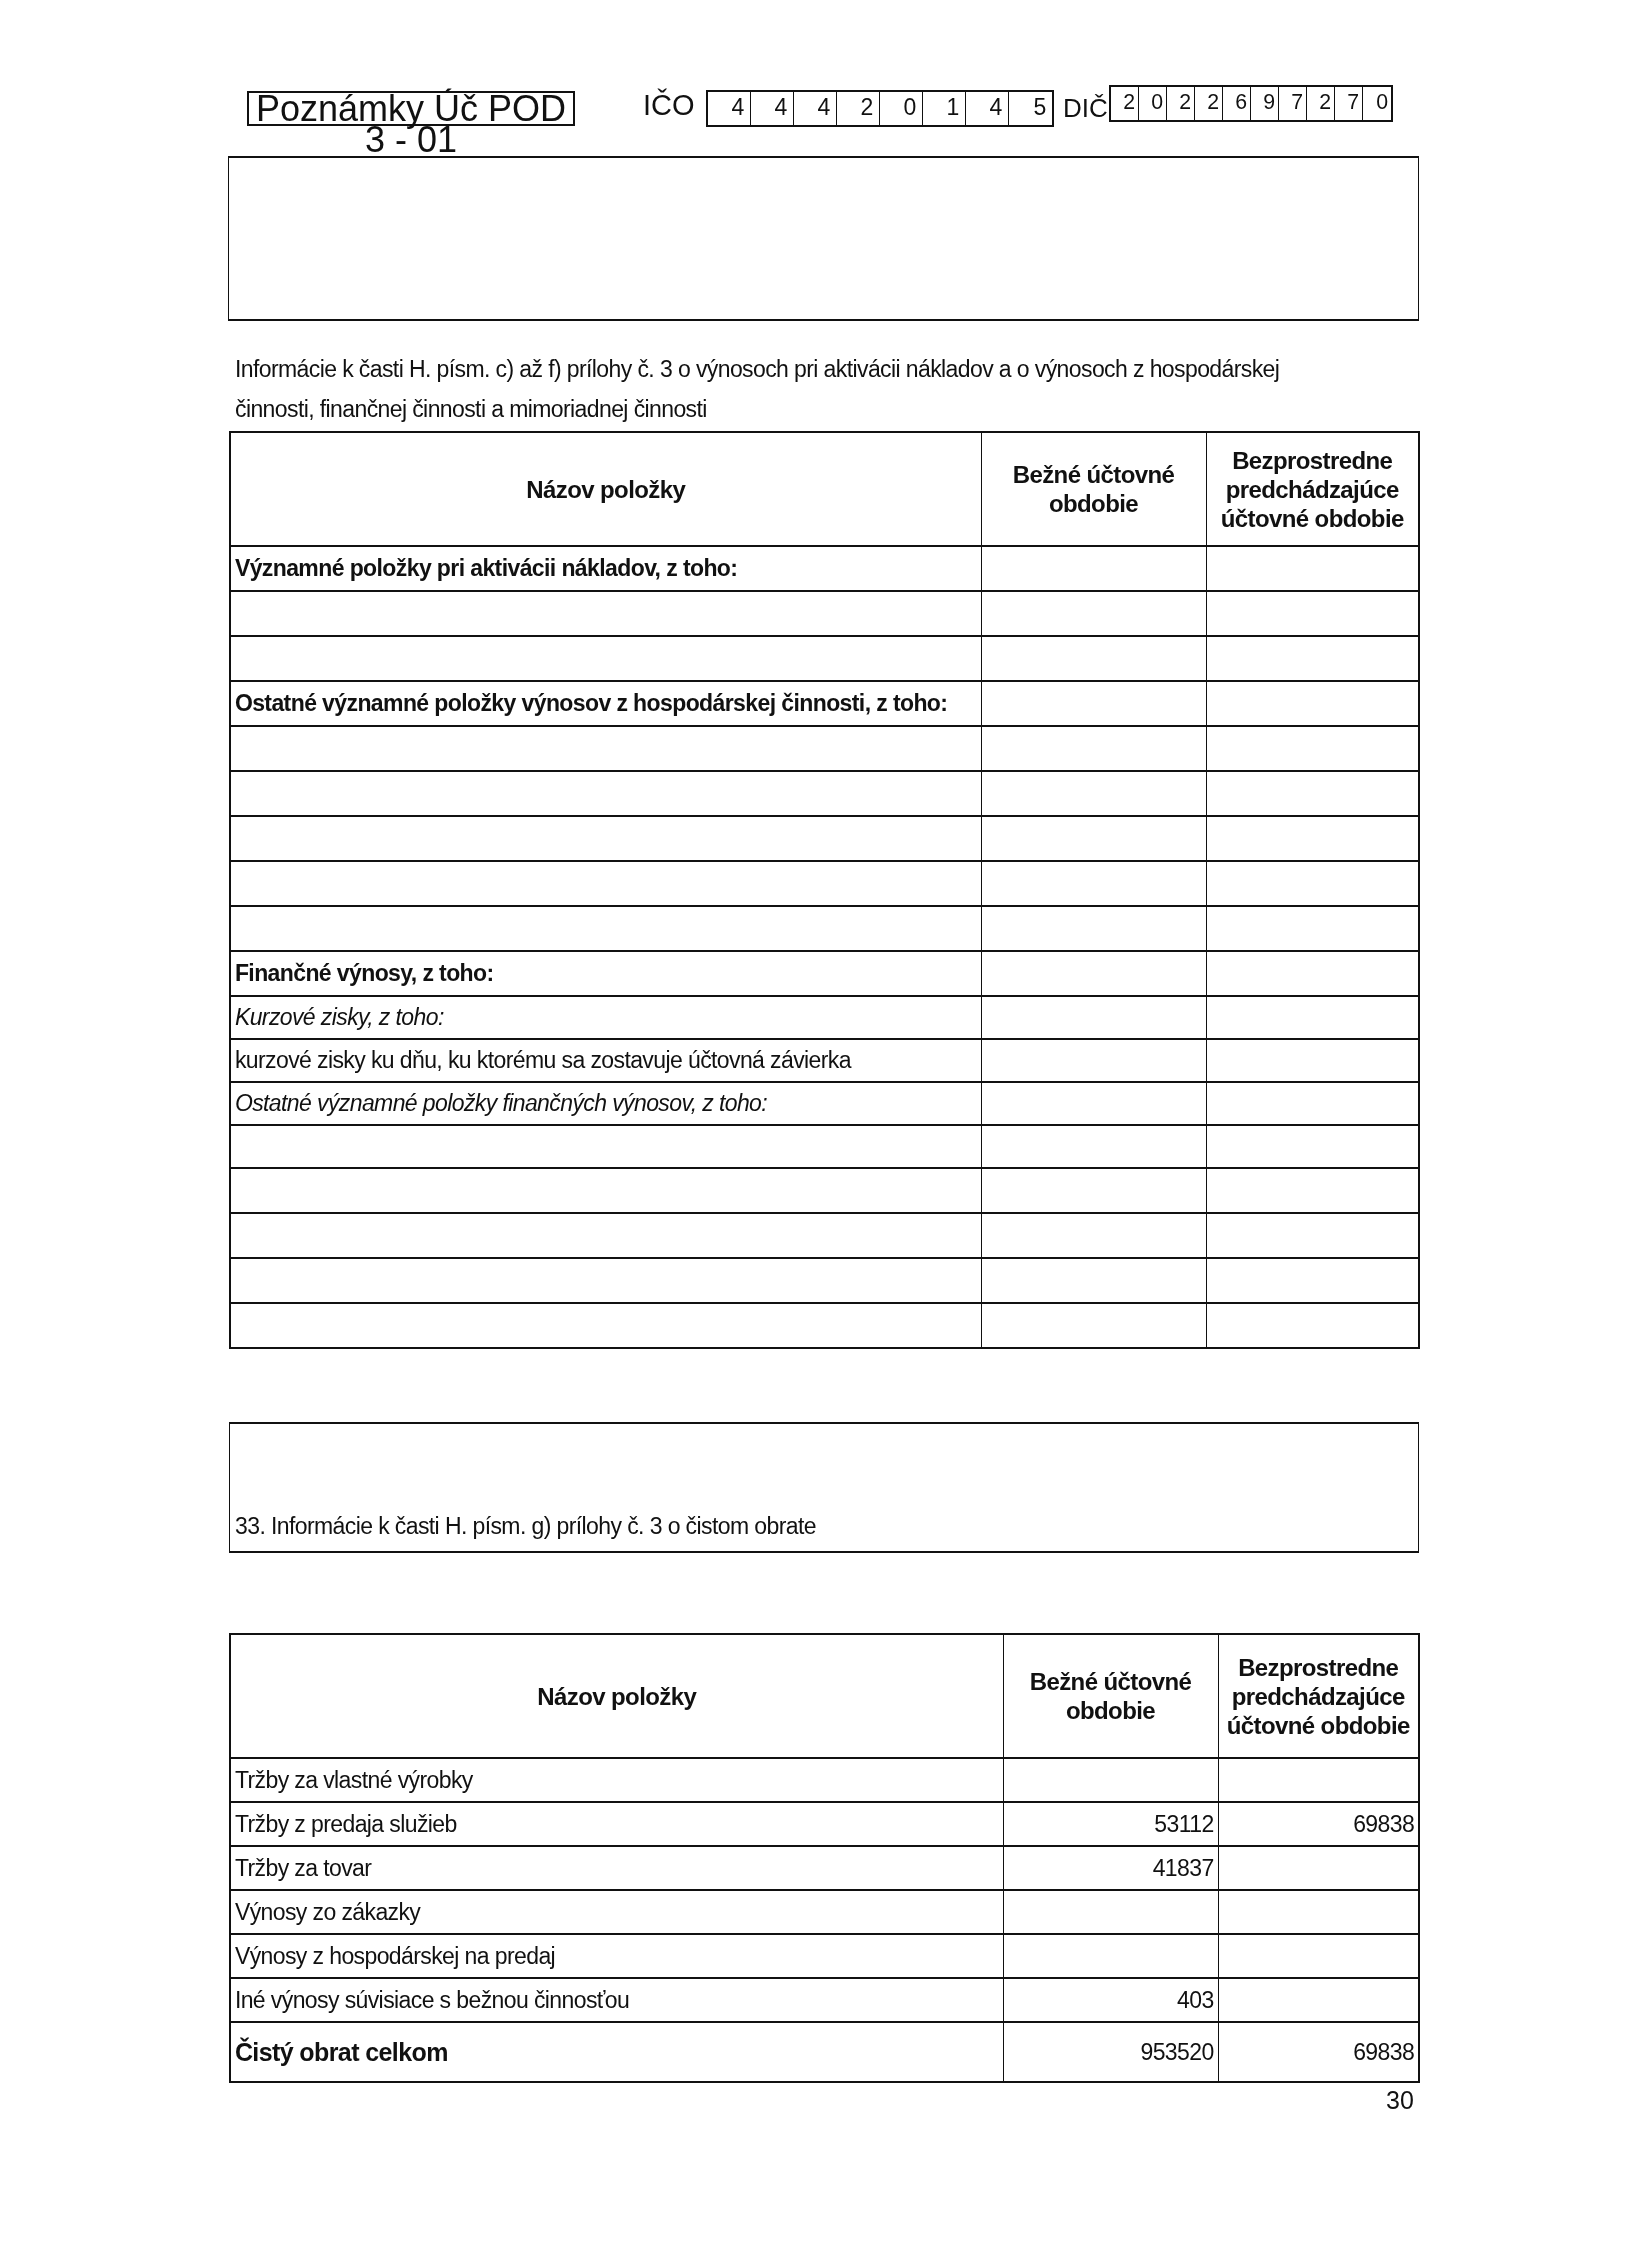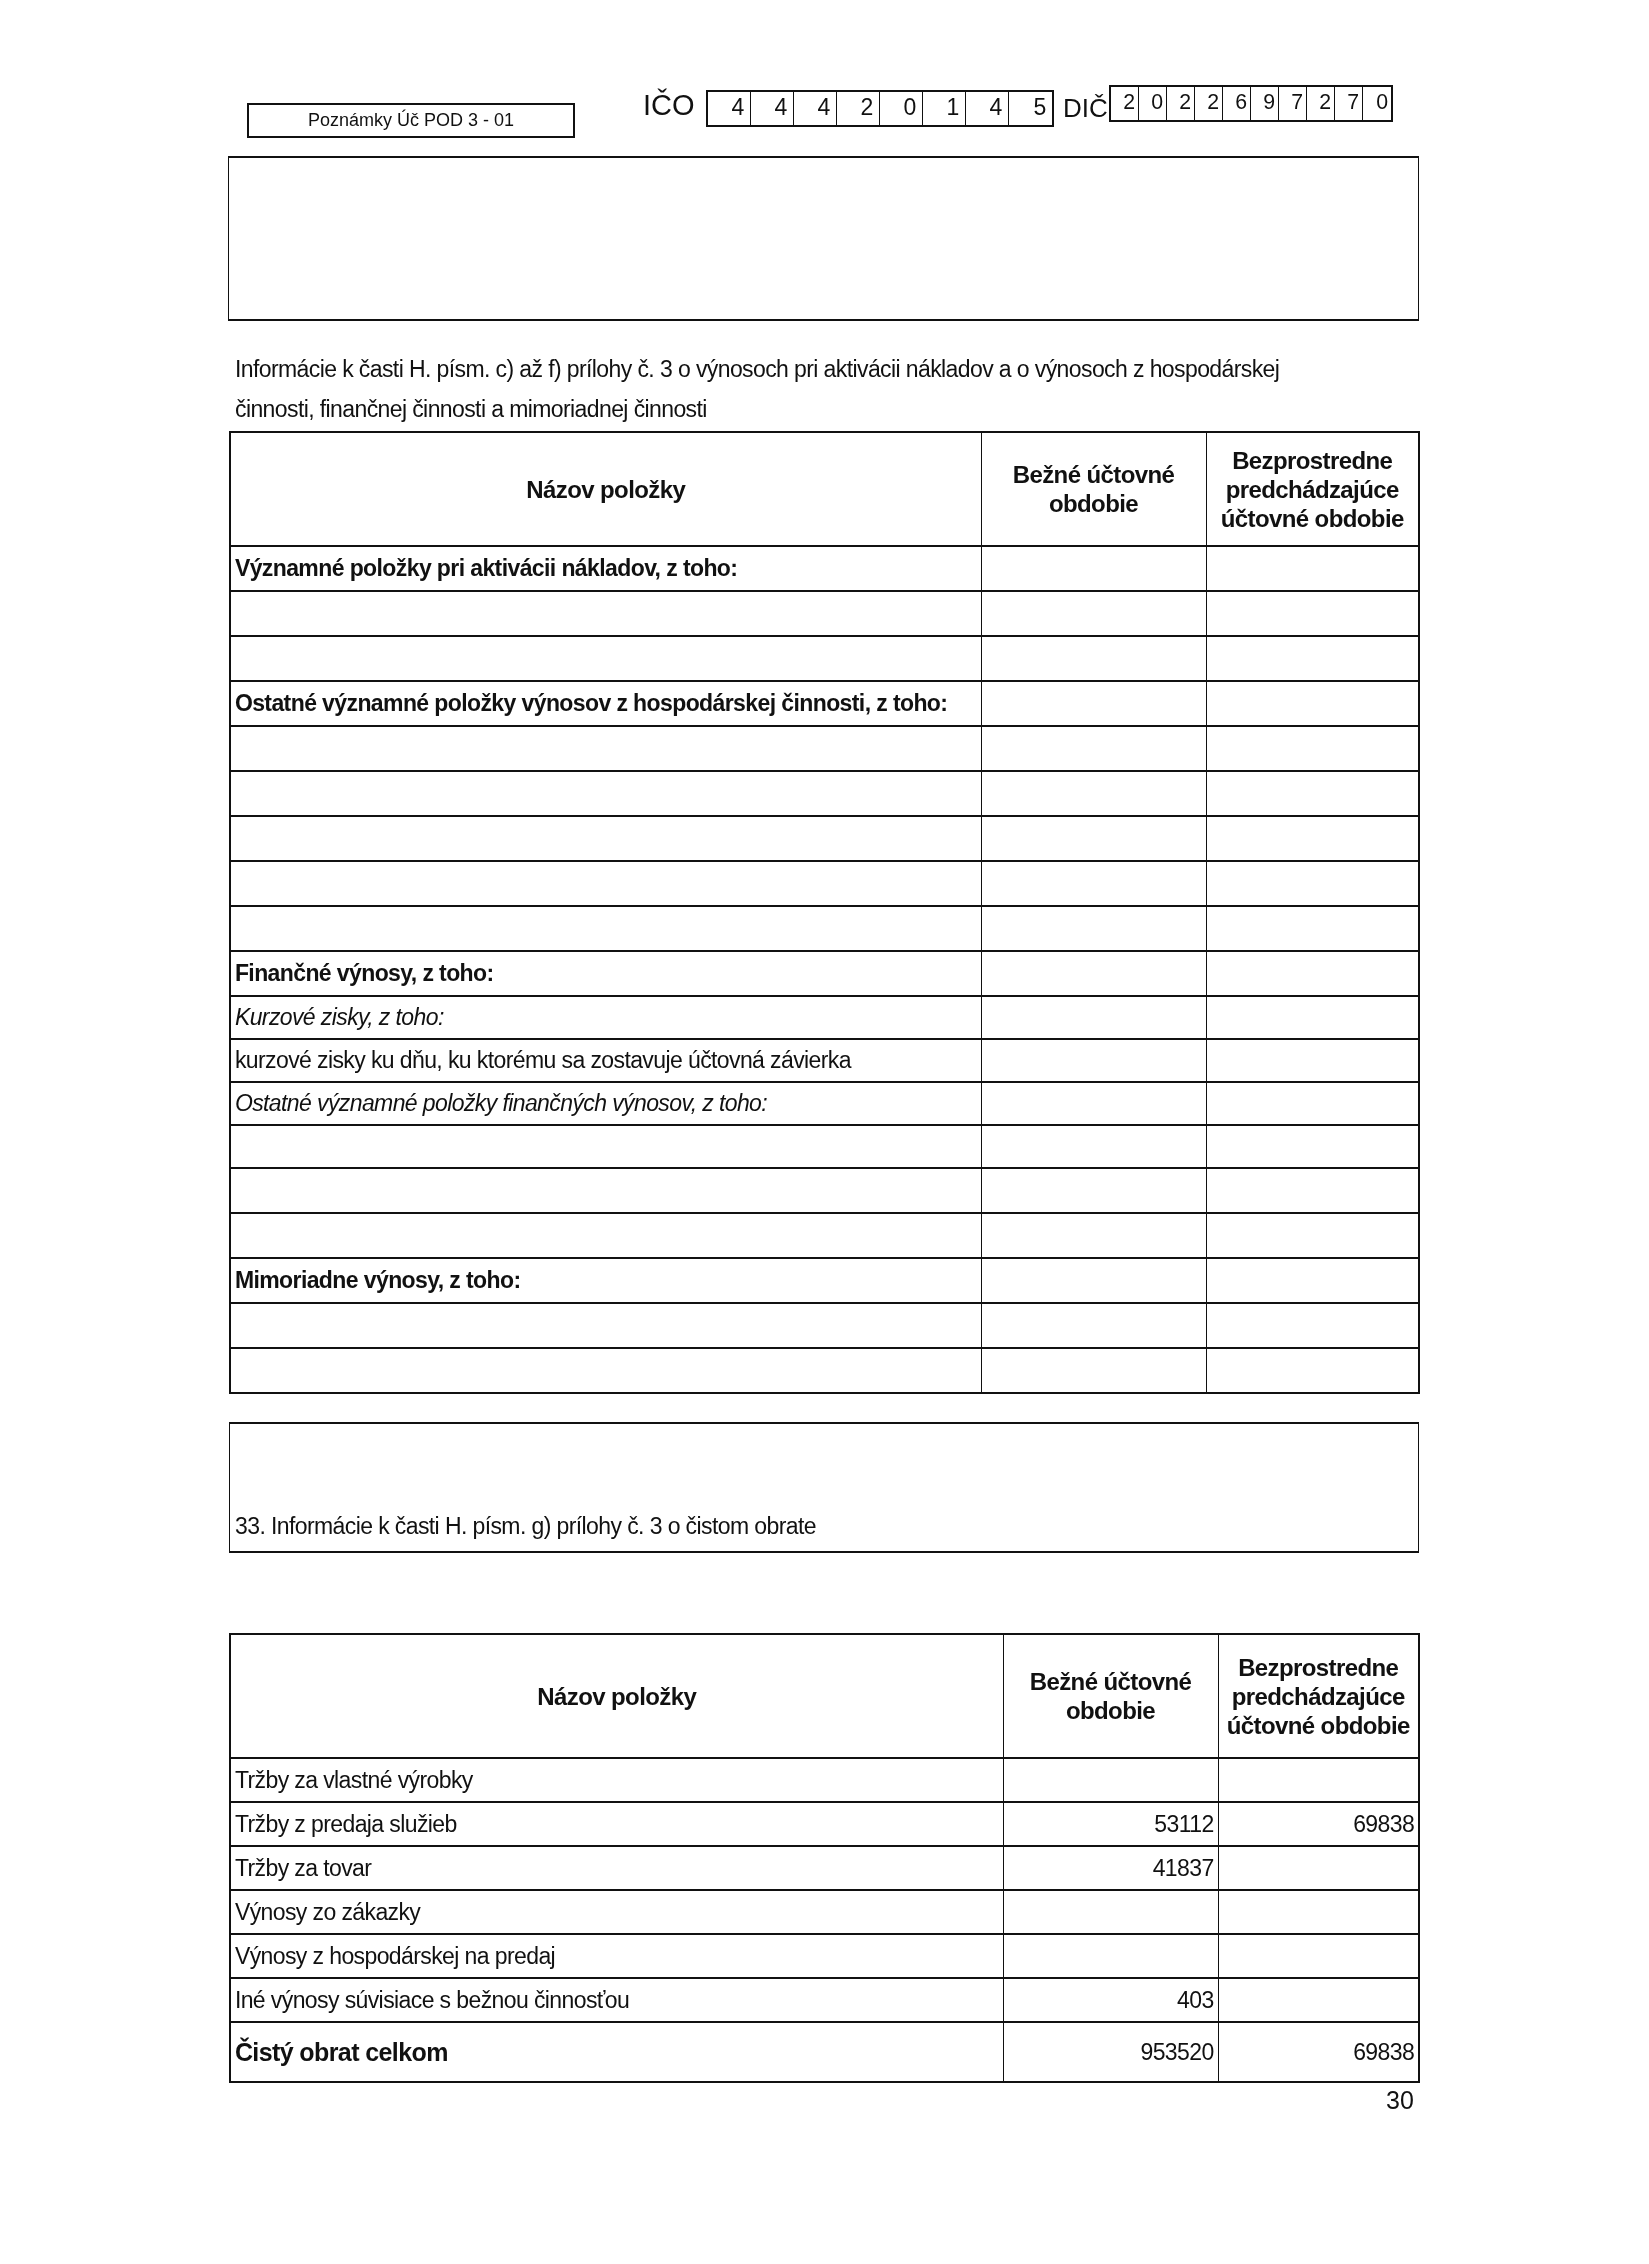--- a/index.html
+++ b/index.html
@@ -3,21 +3,21 @@
 <meta charset="utf-8">
 <style>
   html, body { margin: 0; padding: 0; background: #ffffff; }
   body { width: 1650px; height: 2265px; position: relative; overflow: hidden;
          font-family: "Liberation Sans", sans-serif; color: #111; }
   .abs { position: absolute; }
 
   
   .form-code { left: 247px; top: 91px; width: 328px; height: 35px;
                border: 2.9px solid #111; box-sizing: border-box;
-               font-size: 18px; line-height: 31px; text-align: center; margin-top: 12px; }
+               font-size: 36px; line-height: 31px; text-align: center; }
   .id-label { font-size: 29px; line-height: 35px; }
   .digit-row { display: flex; border: 2.9px solid #111; box-sizing: border-box; height: 37px; }
   .digit { width: 43px; border-right: 1.9px solid #111; box-sizing: border-box;
            font-size: 23px; line-height: 31px; text-align: right; padding-right: 5.8px; }
   .digit:last-child { border-right: none; }
   .dic .digit { width: 28px; padding-right: 2.9px; font-size: 21.3px; }
 
   .empty-box { border: 2.9px solid #111; box-sizing: border-box; border-left-width: 1.9px; border-right-width: 1.9px; }
 
   .intro { font-size: 23px; line-height: 35px; font-stretch: condensed; letter-spacing: -0.6px; }
@@ -164,25 +164,20 @@
     <td></td>
     <td class="num"></td>
     <td class="num"></td>
   </tr>
   <tr style="height:45px;">
     <td></td>
     <td class="num"></td>
     <td class="num"></td>
   </tr>
   <tr style="height:45px;">
-    <td class="bold">Mimoriadne výnosy, z toho:</td>
-    <td class="num"></td>
-    <td class="num"></td>
-  </tr>
-  <tr style="height:45px;">
     <td></td>
     <td class="num"></td>
     <td class="num"></td>
   </tr>
   <tr style="height:45px;">
     <td></td>
     <td class="num"></td>
     <td class="num"></td>
   </tr>
 </tbody>

